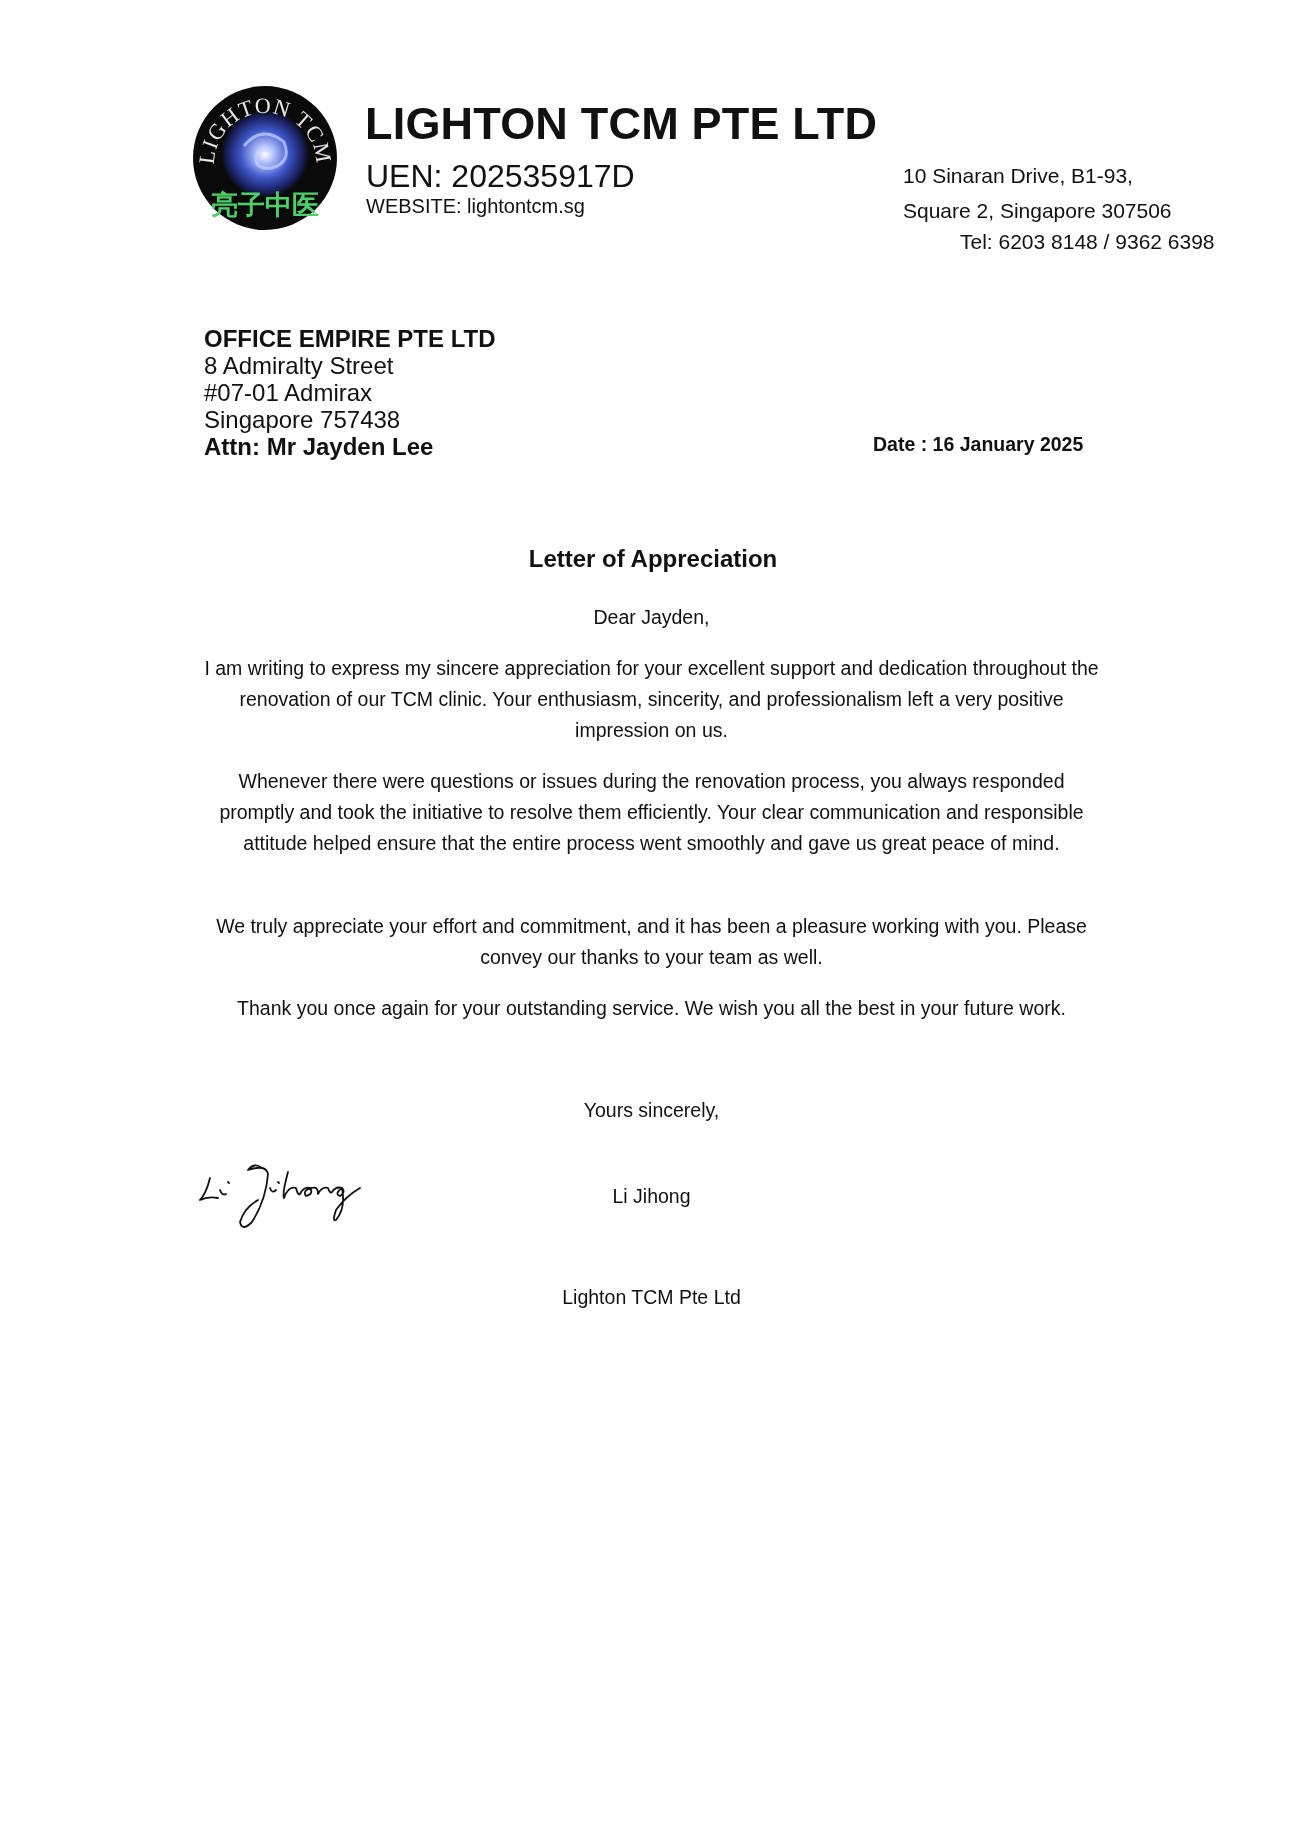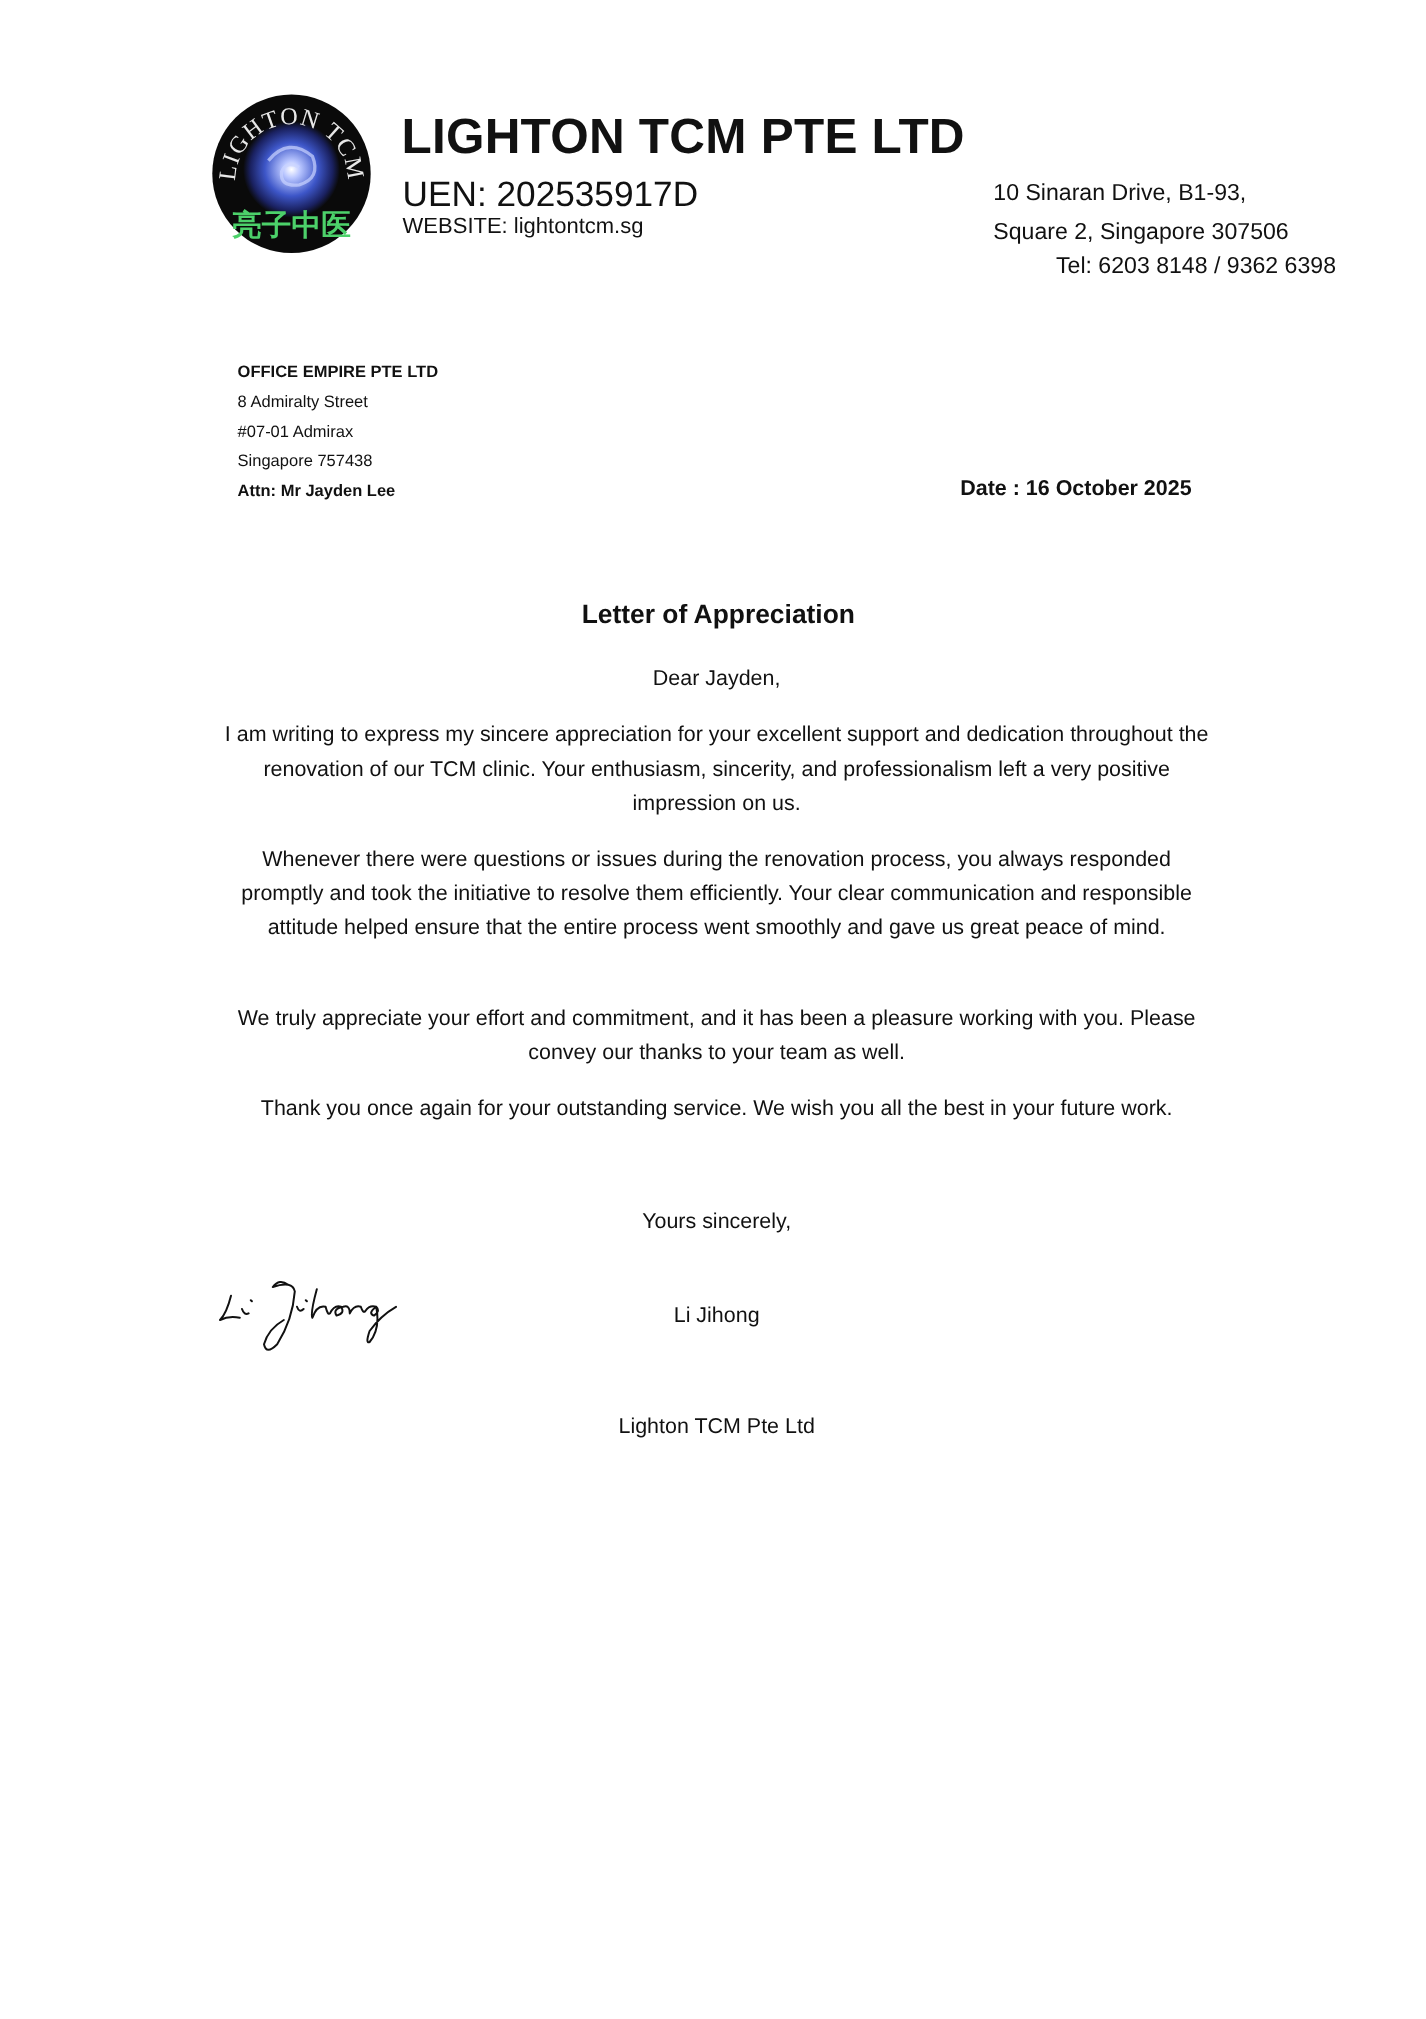--- a/index.html
+++ b/index.html
@@ -41,22 +41,22 @@
     .addr-line {
       font-size: 21px;
       white-space: nowrap;
     }
     .addr-1 { left: 903px; top: 164px; text-align: center; }
     .addr-2 { left: 903px; top: 199px; }
     .addr-3 { left: 960px; top: 230px; }
 
     
     .recipient {
-      left: 216px; top: 325px;
-      font-size: 15px;
+      left: 204px; top: 325px;
+      font-size: 24px;
       line-height: 27px;
     }
     .recipient .bold { font-weight: bold; }
     .date {
       left: 873px; top: 433px;
       font-size: 19.5px; font-weight: bold;
       white-space: nowrap;
     }
 
     
@@ -119,21 +119,21 @@
 <div class="abs addr-line addr-3">Tel: 6203 8148 / 9362 6398</div>
 
 <div class="abs recipient">
   <div class="bold">OFFICE EMPIRE PTE LTD</div>
   <div>8 Admiralty Street</div>
   <div>#07-01 Admirax</div>
   <div>Singapore 757438</div>
   <div class="bold">Attn: Mr Jayden Lee</div>
 </div>
 
-<div class="abs date">Date : 16 October 2025</div>
+<div class="abs date">Date : 16 January 2025</div>
 
 <div class="abs title">Letter of Appreciation</div>
 
 <p class="abs body-text salutation">Dear Jayden,</p>
 <p class="abs body-text para-1">I am writing to express my sincere appreciation for your excellent support and dedication throughout the renovation of our TCM clinic. Your enthusiasm, sincerity, and professionalism left a very positive impression on us.</p>
 <p class="abs body-text para-2">Whenever there were questions or issues during the renovation process, you always responded promptly and took the initiative to resolve them efficiently. Your clear communication and responsible attitude helped ensure that the entire process went smoothly and gave us great peace of mind.</p>
 <p class="abs body-text para-3">We truly appreciate your effort and commitment, and it has been a pleasure working with you. Please convey our thanks to your team as well.</p>
 <p class="abs body-text para-4">Thank you once again for your outstanding service. We wish you all the best in your future work.</p>
 
 <p class="abs body-text closing">Yours sincerely,</p>

